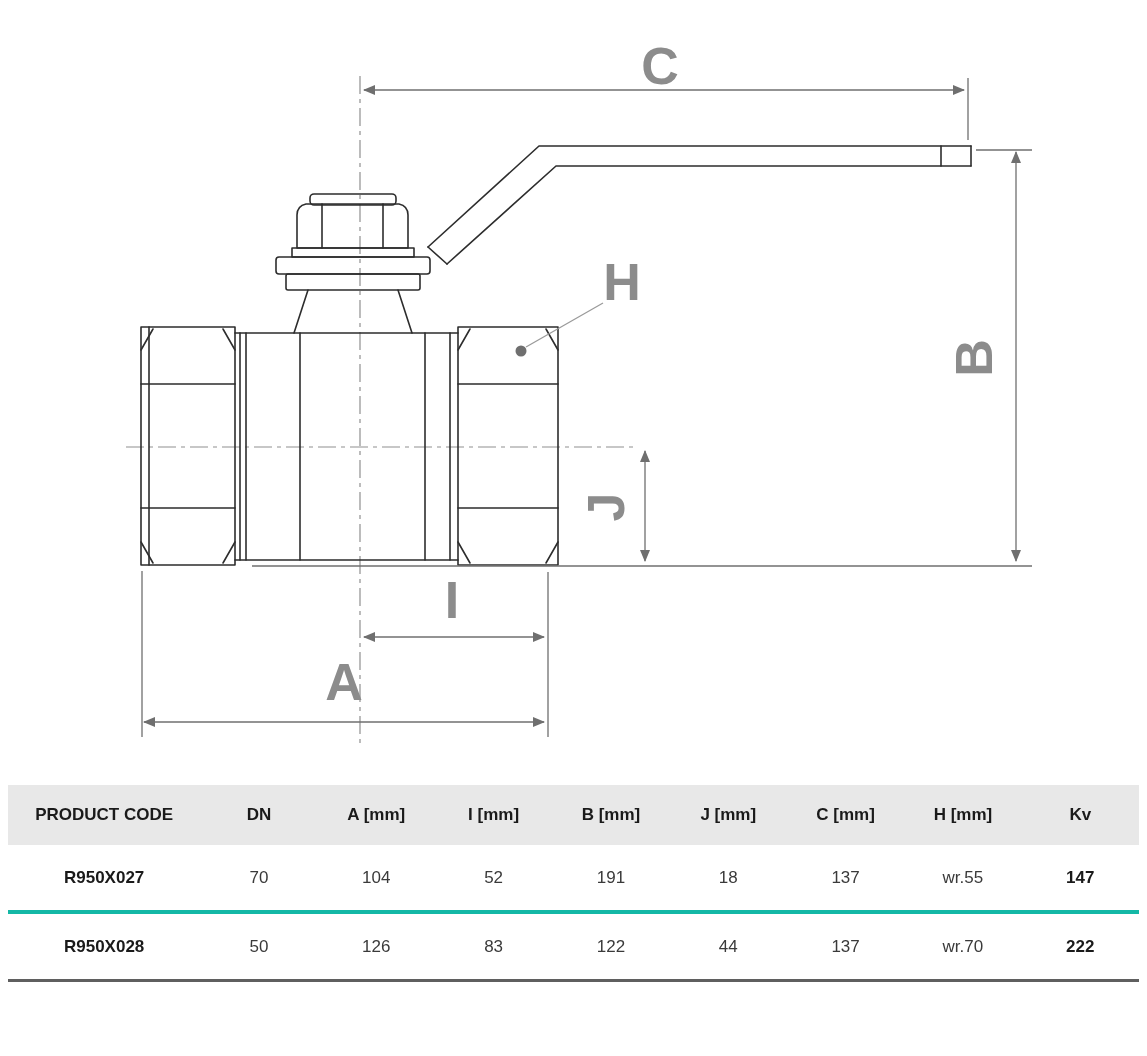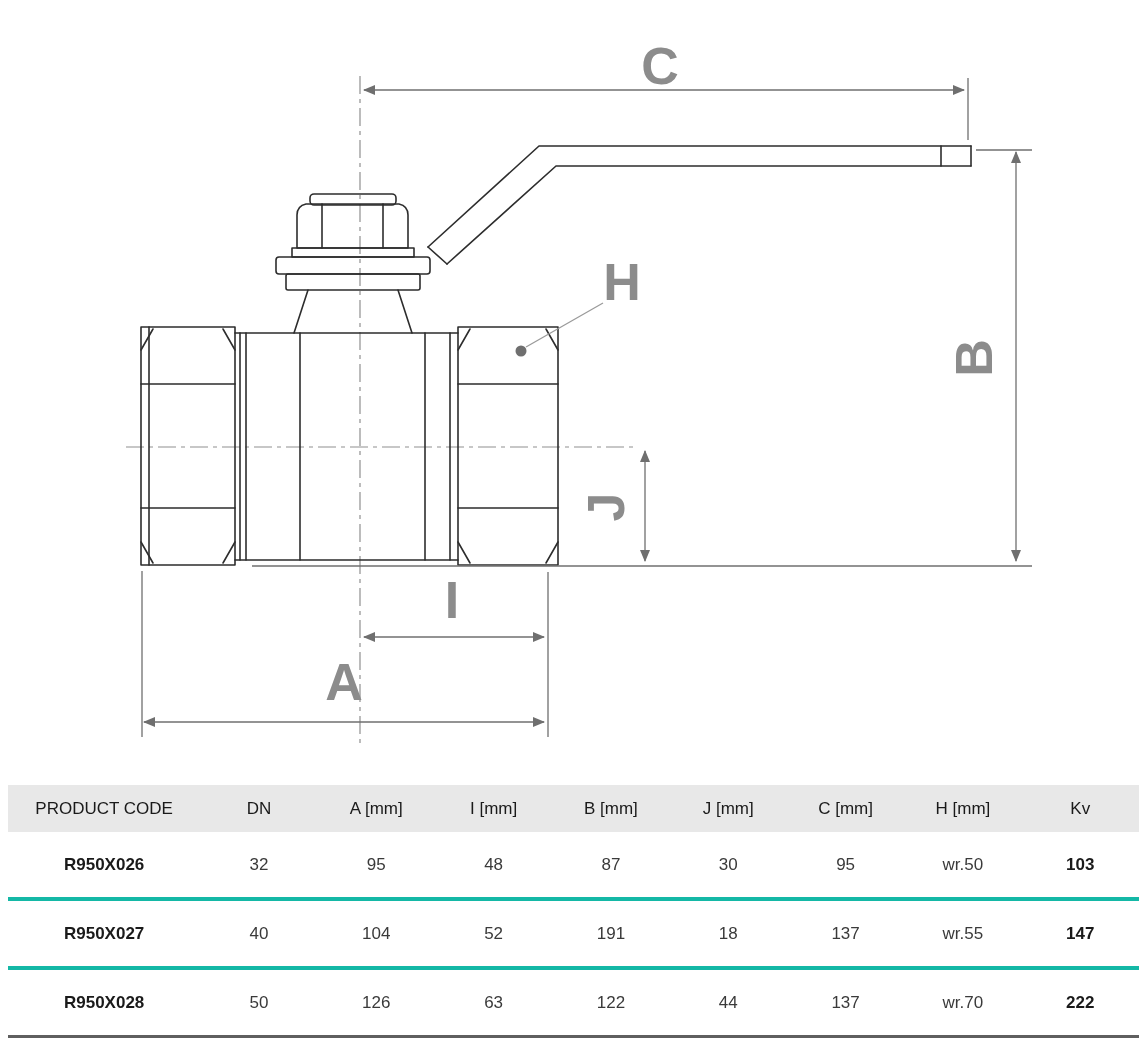--- a/index.html
+++ b/index.html
@@ -3,21 +3,21 @@
 <meta charset="utf-8">
 <style>
   html,body{margin:0;padding:0;background:#ffffff;font-family:"Liberation Sans",sans-serif;}
   .page{width:1147px;height:1056px;background:#ffffff;overflow:hidden;}
   .drawing-wrap{width:1147px;height:785px;position:relative;}
   svg{display:block;}
   .dim-label{fill:#8c8c8c;font-weight:700;font-size:52px;font-family:"Liberation Sans",sans-serif;}
   
   .spec-table{width:1131px;margin:0 8px;border-collapse:collapse;table-layout:fixed;}
   .spec-table thead th{
-    background:#e8e8e8;height:47px;font-size:17px;font-weight:400;color:#1a1a1a;
+    background:#e8e8e8;height:60px;font-size:17px;font-weight:700;color:#1a1a1a;
     text-align:center;vertical-align:middle;padding:0 4px;}
   .spec-table tbody td{
     height:65px;font-size:17px;color:#3a3a3a;text-align:center;vertical-align:middle;
     border-top:4px solid #14b8a6;background:#ffffff;padding:0 4px;}
   .spec-table tbody tr:first-child td{border-top:none;}
   .spec-table tbody td.code, .spec-table tbody td.kv{font-weight:700;color:#1a1a1a;}
   .spec-table{border-bottom:3px solid #5f5f5f;}
 </style>
 </head>
 <body>
@@ -159,46 +159,35 @@
         <th>I [mm]</th>
         <th>B [mm]</th>
         <th>J [mm]</th>
         <th>C [mm]</th>
         <th>H [mm]</th>
         <th>Kv</th>
       </tr>
     </thead>
     <tbody>
       <tr>
-        <td class="code">R950X026</td>
-        <td>32</td>
-        <td>95</td>
-        <td>48</td>
-        <td>87</td>
-        <td>30</td>
-        <td>95</td>
-        <td>wr.50</td>
-        <td class="kv">103</td>
-      </tr>
-      <tr>
         <td class="code">R950X027</td>
-        <td>40</td>
+        <td>70</td>
         <td>104</td>
         <td>52</td>
         <td>191</td>
         <td>18</td>
         <td>137</td>
         <td>wr.55</td>
         <td class="kv">147</td>
       </tr>
       <tr>
         <td class="code">R950X028</td>
         <td>50</td>
         <td>126</td>
-        <td>63</td>
+        <td>83</td>
         <td>122</td>
         <td>44</td>
         <td>137</td>
         <td>wr.70</td>
         <td class="kv">222</td>
       </tr>
     </tbody>
   </table>
 
 </div>

